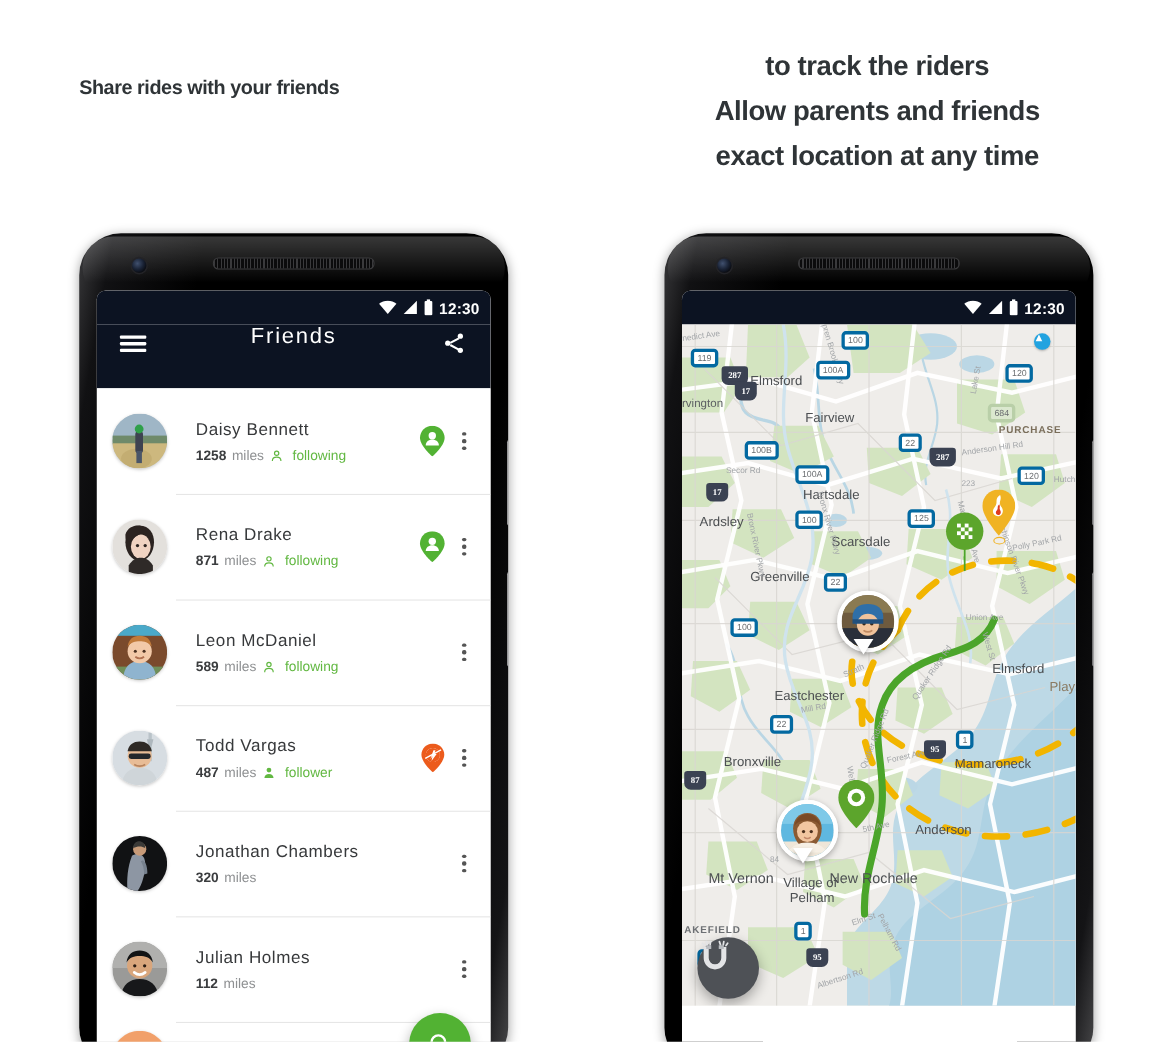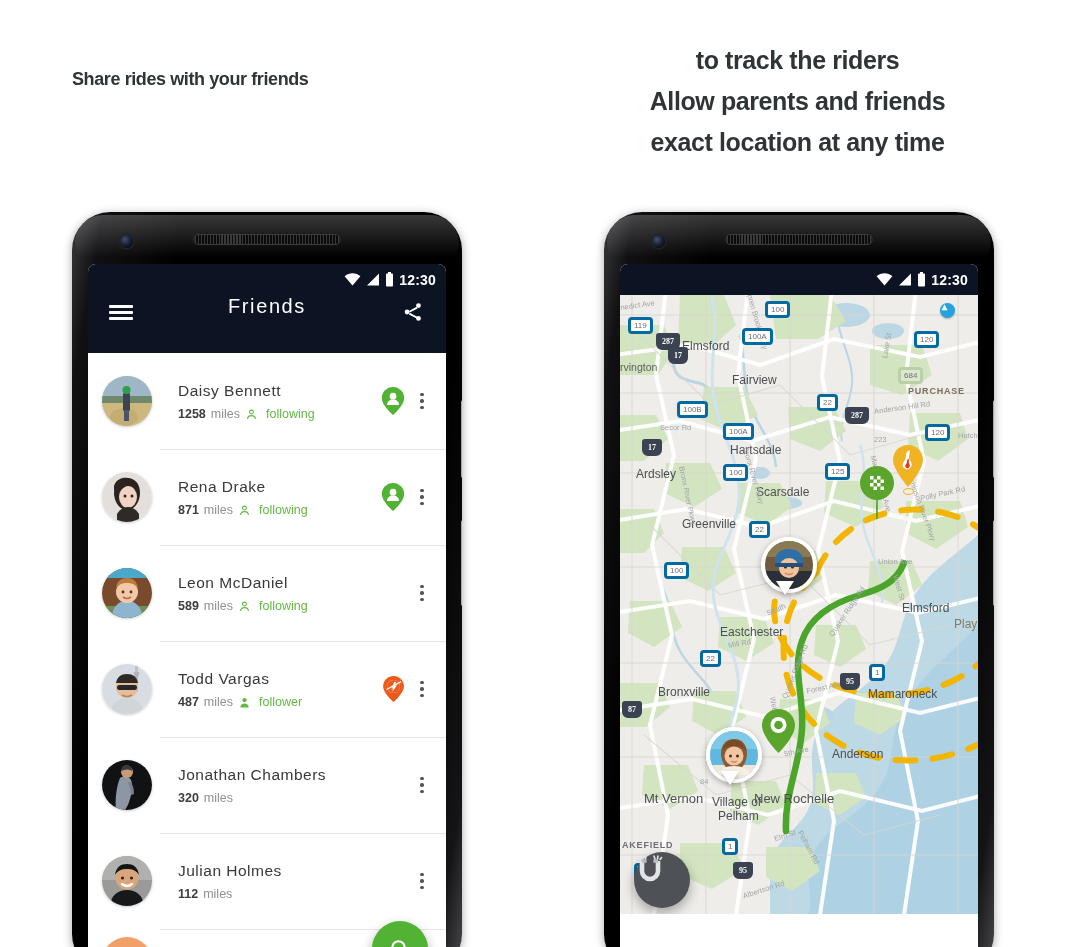--- a/index.html
+++ b/index.html
@@ -557,21 +557,21 @@
           <span class="maplabel road" style="left:262px;top:205px;transform:rotate(70deg);">Hutchinson River Pkwy</span>
           <span class="maplabel road" style="left:232px;top:184px;transform:rotate(74deg);">Mamaroneck Ave</span>
           <span class="maplabel road" style="left:258px;top:262px;">Union Ave</span>
           <span class="maplabel road" style="left:266px;top:288px;transform:rotate(74deg);">West St</span>
           <span class="maplabel road" style="left:254px;top:140px;">223</span>
           <span class="maplabel road" style="left:338px;top:136px;">Hutch</span>
           <span class="maplabel road" style="left:38px;top:196px;transform:rotate(78deg);">Bronx River Pkwy</span>
           <span class="maplabel road" style="left:104px;top:176px;transform:rotate(74deg);">Bronx River Pkwy</span>
           <span class="maplabel big" style="left:282px;top:306px;">Elmsford</span>
           <span class="maplabel big" style="left:334px;top:322px;color:#8a7a62;">Playla</span>
-          <span class="maplabel big" style="left:100px;top:330px;">Eastchester</span>
+          <span class="maplabel big" style="left:84px;top:330px;">Eastchester</span>
           <span class="maplabel road" style="left:108px;top:344px;transform:rotate(-10deg);">Mill Rd</span>
           <span class="maplabel road" style="left:146px;top:310px;transform:rotate(-24deg);">Strath</span>
           <span class="maplabel road" style="left:198px;top:312px;transform:rotate(-56deg);">Quaker Ridge Rd</span>
           <span class="maplabel road" style="left:146px;top:372px;transform:rotate(-68deg);">Quaker Ridge Rd</span>
           <span class="maplabel big" style="left:38px;top:390px;">Bronxville</span>
           <span class="maplabel big" style="left:248px;top:392px;">Mamaroneck</span>
           <span class="maplabel road" style="left:186px;top:388px;transform:rotate(-12deg);">Forest Ave</span>
           <span class="maplabel big" style="left:212px;top:452px;">Anderson</span>
           <span class="maplabel road" style="left:164px;top:452px;transform:rotate(-12deg);">5th Ave</span>
           <span class="maplabel road" style="left:135px;top:418px;transform:rotate(80deg);">Webster Ave</span>

